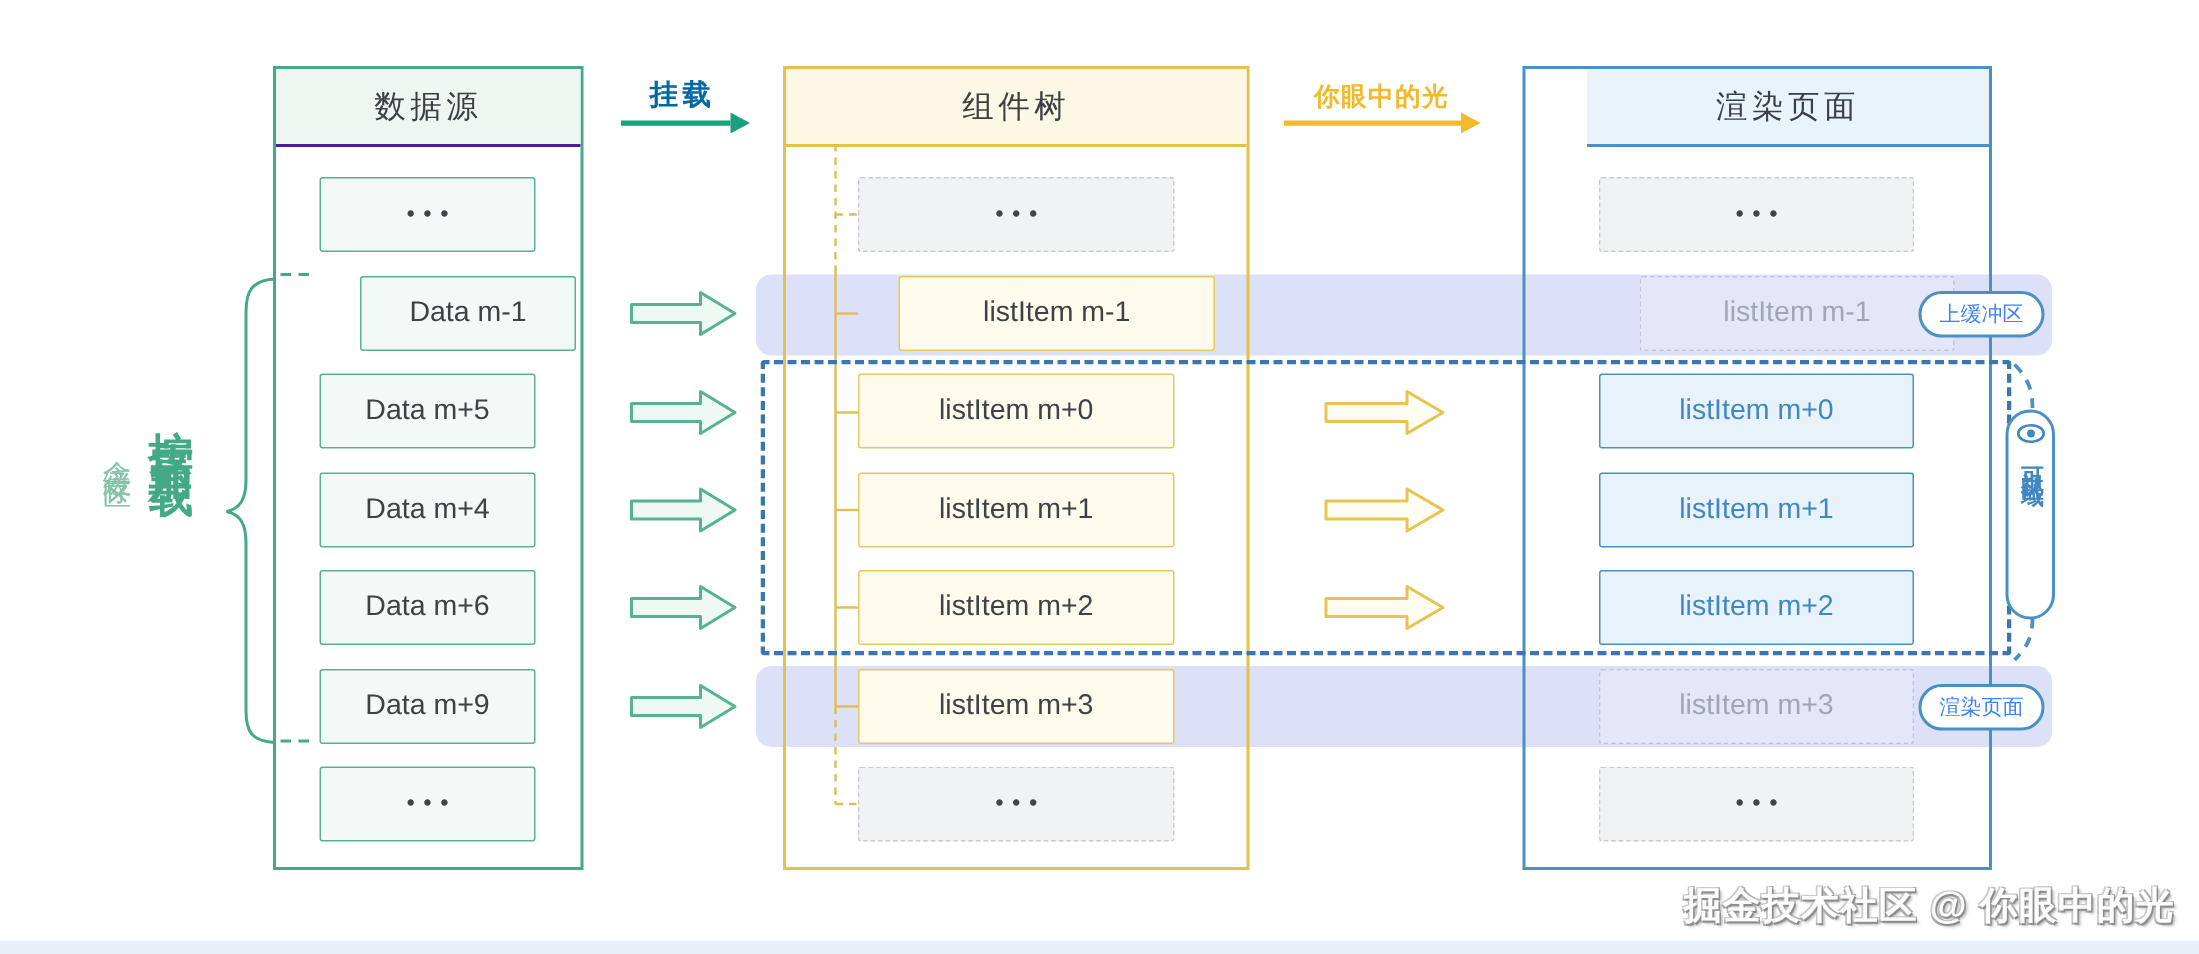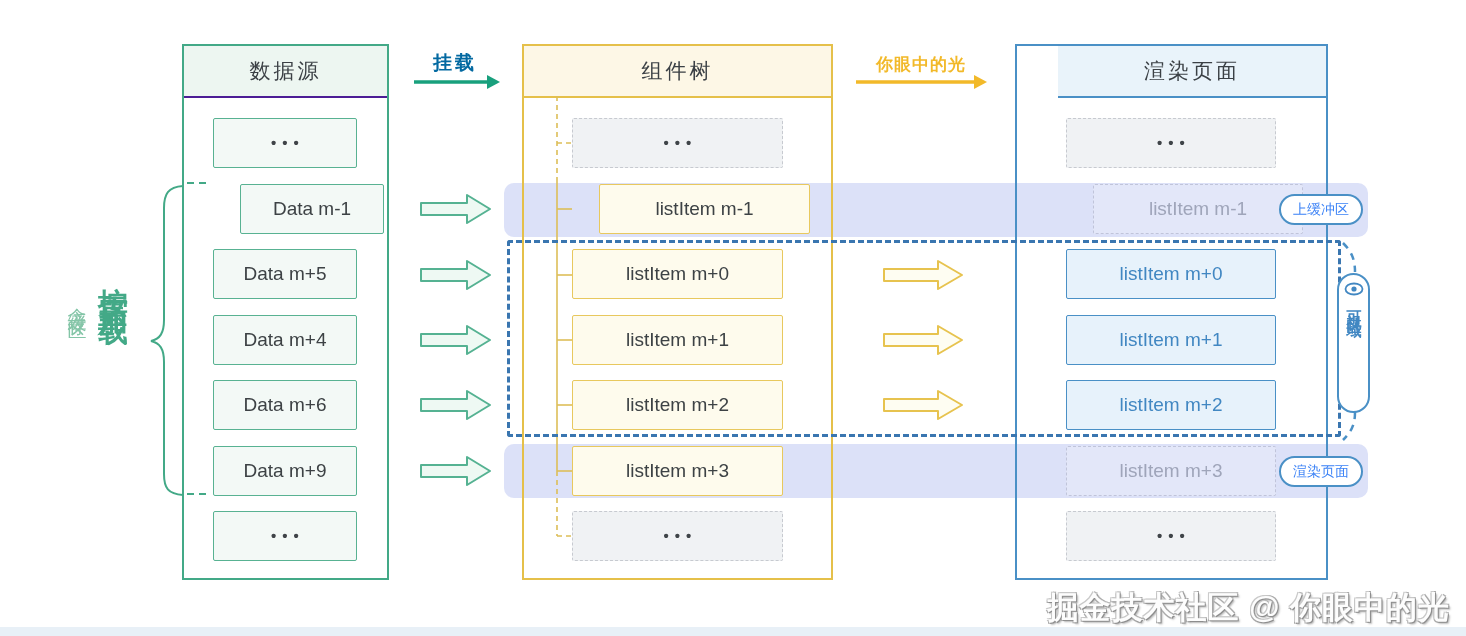--- a/index.html
+++ b/index.html
@@ -62,21 +62,21 @@
   #lower-buffer-pill{top:456px;}
 
   
   #viewport-pill{position:absolute;left:1337px;top:273px;width:33px;height:140px;box-sizing:border-box;
                  background:#ffffff;border:2px solid #4a90c6;border-radius:17px;z-index:6;
                  display:flex;flex-direction:column;align-items:center;padding-top:7px;}
   #viewport-pill .v-label{writing-mode:vertical-rl;text-orientation:upright;font-size:15px;font-weight:700;
                  color:#4187c2;letter-spacing:4px;margin-top:3px;}
 
   
-  #watermark{position:absolute;right:16px;top:587px;font-size:31px;font-weight:700;color:#fdfdfd;z-index:7;
+  #watermark{position:absolute;right:16px;top:587px;font-size:25px;font-weight:700;color:#fdfdfd;z-index:7;
              letter-spacing:1px;
              text-shadow:1px 1px 0 #8d8d8d,-1px -1px 0 #c9c9c9,1px -1px 0 #ababab,-1px 1px 0 #ababab,2px 2px 2px rgba(90,90,90,0.45);}
   #bottom-strip{position:absolute;left:0;top:627px;width:1466px;height:9px;background:#e8f0f7;z-index:1;}
 </style>
 </head>
 <body>
 
 <div id="canvas">
 
   <div class="band" style="top:183px;"></div>

